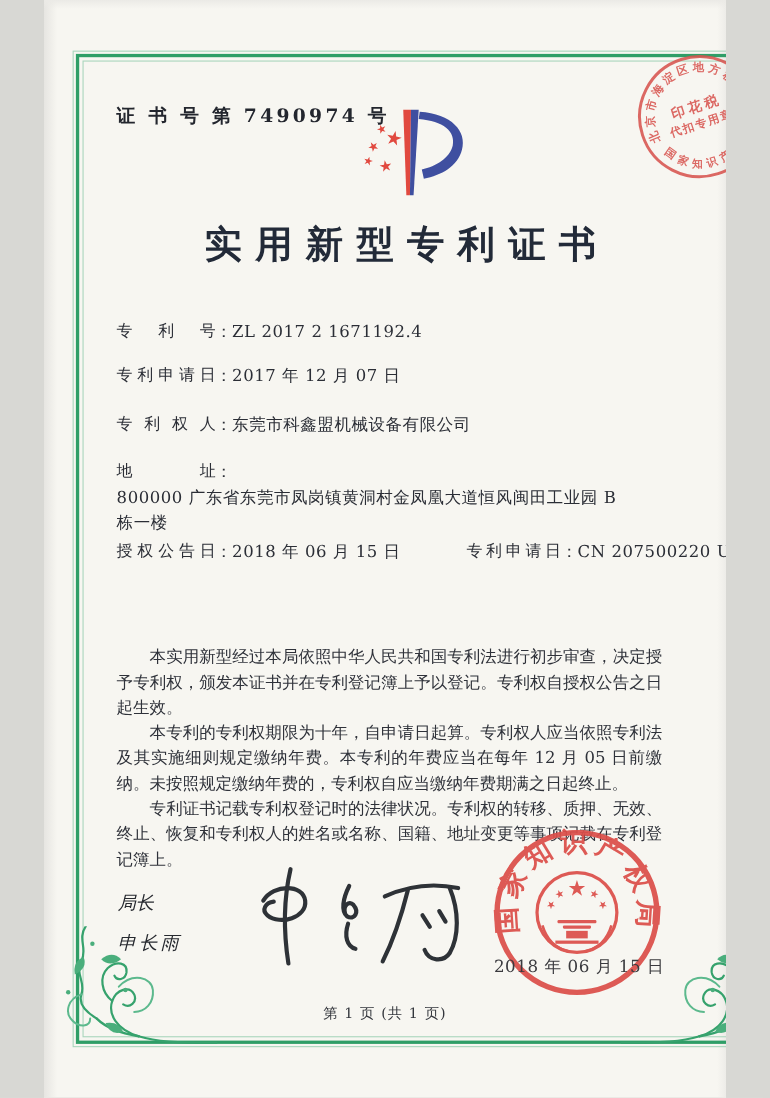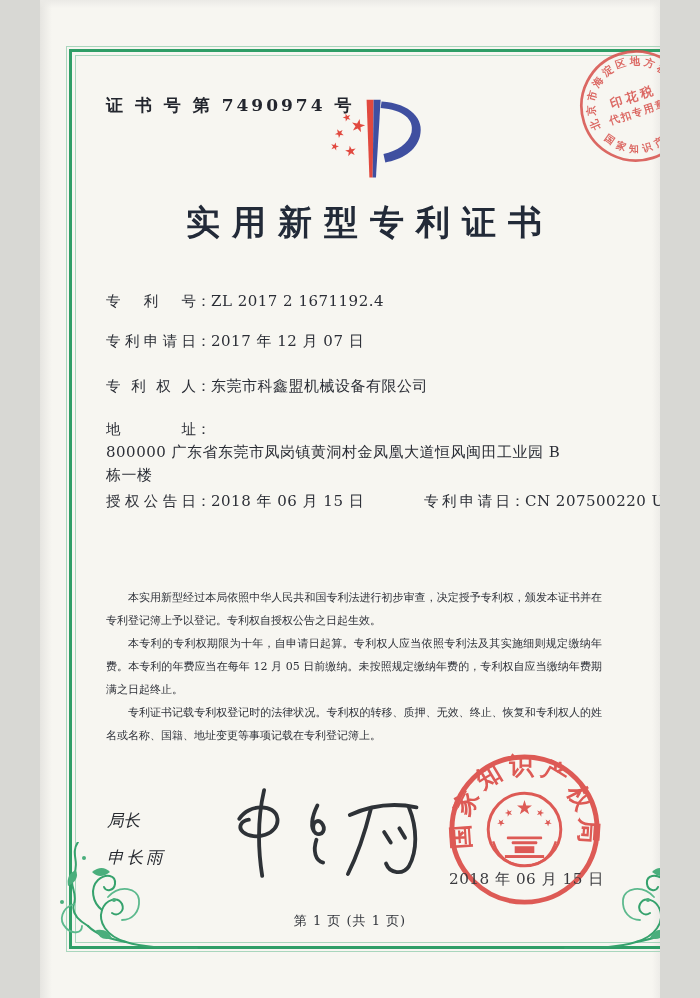--- a/index.html
+++ b/index.html
@@ -32,21 +32,21 @@
   .row-name{margin-bottom:29px;}
   .row-inventor{margin-bottom:17px;}
   .row-patno{margin-bottom:17px;}
   .row-appdate{margin-bottom:22px;}
   .row-patentee{margin-bottom:20px;}
   .row-address{margin-bottom:0;white-space:normal;}
   .row-address .fvalue{width:462px;white-space:normal;}
   .grant-row{position:relative;margin-top:3px;}
   .grant-right{position:absolute;left:318px;top:0;white-space:nowrap;}
   .grant-right .flabel{width:86px;}
-  .paras{position:absolute;left:66px;right:58px;top:586px;font-size:11px;line-height:23px;text-align:justify;color:#2f323a;}
+  .paras{position:absolute;left:66px;right:58px;top:586px;font-size:15px;line-height:23px;text-align:justify;color:#2f323a;}
   .paras p{margin:0;text-indent:2em;}
   .signatory{position:absolute;left:67px;top:810px;font-size:16.5px;color:#26292f;font-style:italic;}
   .signatory .line2{margin-top:15px;letter-spacing:3px;}
   .signature{position:absolute;left:186px;top:784px;width:200px;height:100px;}
   .seal{position:absolute;left:406px;top:753px;width:157px;height:157px;opacity:0.93;}
   .taxstamp{position:absolute;left:536px;top:46px;width:120px;height:120px;transform:rotate(-18deg);opacity:0.88;}
   .page-footer{position:absolute;left:0;right:0;top:912px;text-align:center;font-size:13px;letter-spacing:1px;color:#33363c;}
   svg text{font-family:"DejaVu Serif","Liberation Serif",serif;}
 </style>
 </head>

